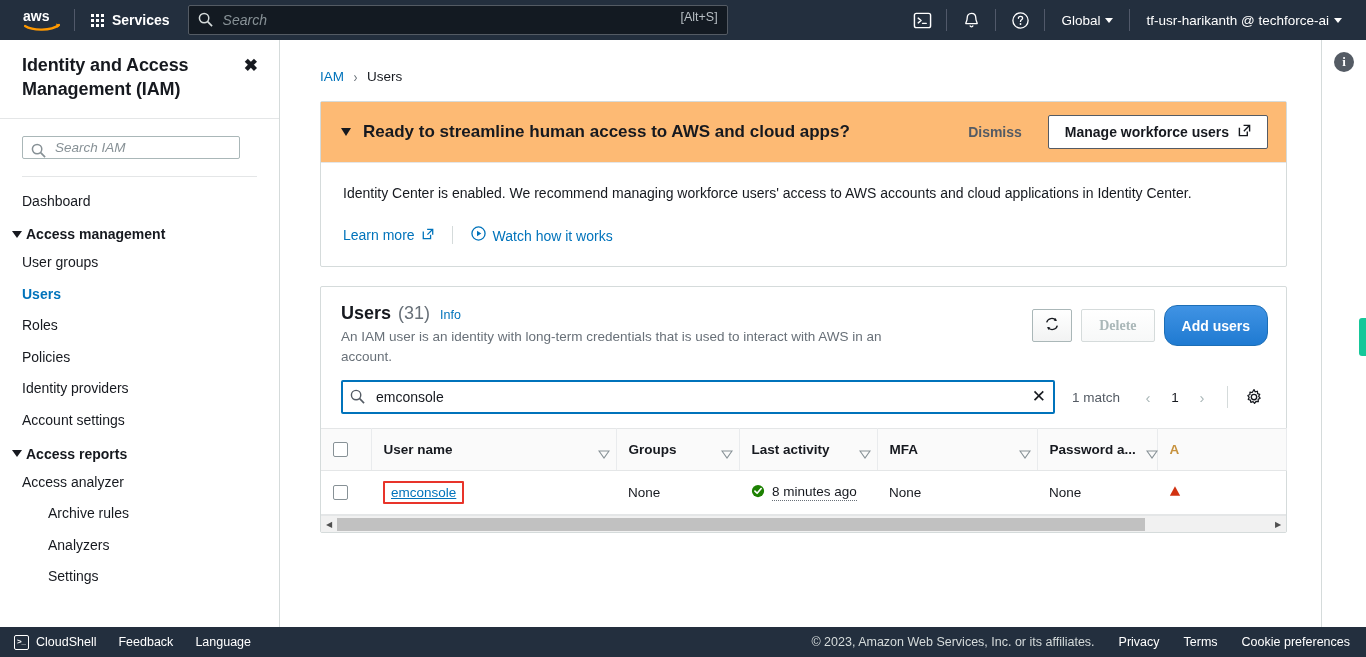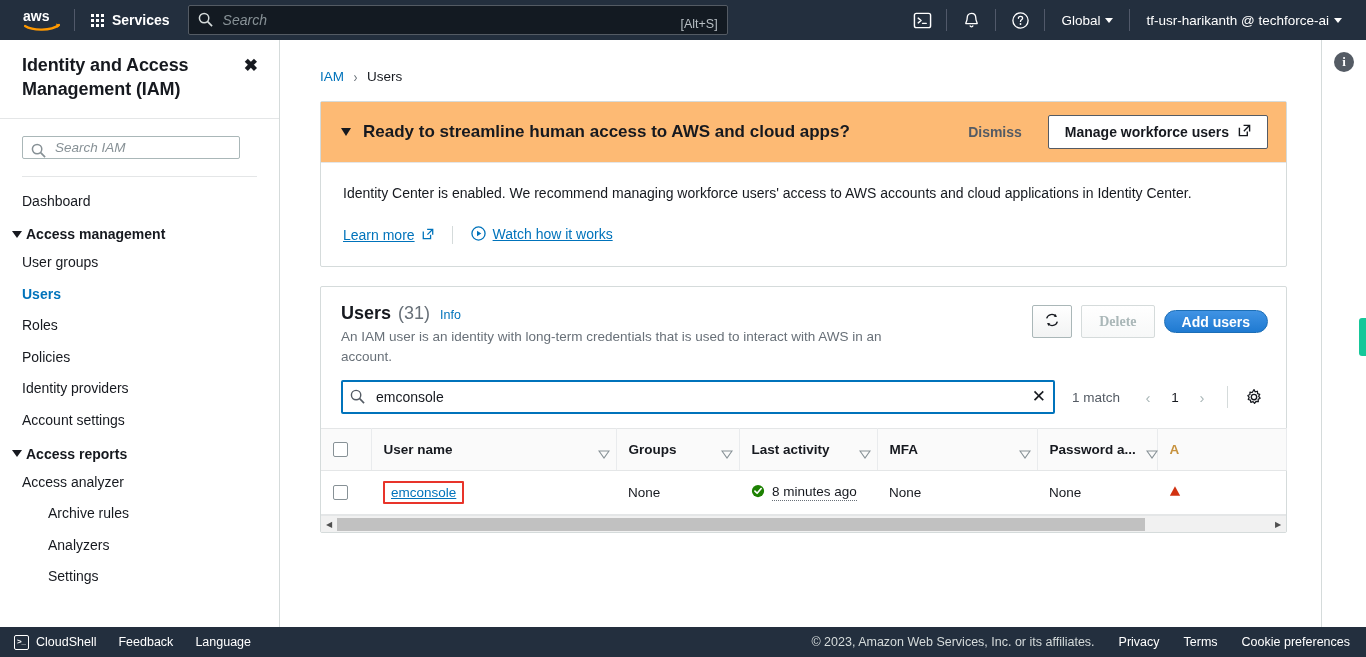--- a/index.html
+++ b/index.html
@@ -51,21 +51,21 @@
     font-family: "Liberation Sans", sans-serif;
     font-size: 14px;
     font-style: italic;
   }
   .searchwrap input::placeholder { color: #879196; font-style: italic; }
   .searchwrap .sicon {
     position: absolute; left: 10px; top: 7px;
     width: 15px; height: 15px; pointer-events: none;
   }
   .searchwrap .altS {
-    position: absolute; right: 10px; top: 12px;
+    position: absolute; right: 10px; top: 5px;
     color: #b8bfc4; font-size: 12.5px; pointer-events: none;
   }
   .nav-right {
     margin-left: auto; display: flex; align-items: center; height: 40px;
     padding-right: 12px;
   }
   .nav-icon-btn {
     display: flex; align-items: center; justify-content: center;
     width: 40px; height: 40px; cursor: pointer;
   }
@@ -196,22 +196,22 @@
   .panel-body { padding: 20px 22px 22px 22px; }
   .panel-text {
     font-size: 14px; color: #16191f; line-height: 1.5;
     max-width: 880px;
   }
   .panel-links {
     display: flex; align-items: center; gap: 0;
     margin-top: 22px;
   }
   .lnk {
-    display: flex; align-items: flex-start; gap: 7px;
-    color: #0073bb; font-size: 14px; cursor: pointer; text-decoration: underline;
+    display: flex; align-items: flex-end; gap: 7px;
+    color: #0073bb; font-size: 14px; cursor: pointer;
   }
   .lnk-div { width: 1px; height: 18px; background: #d5dbdb; margin: 0 18px; }
 
   
   .tcard {
     margin: 19px 39px 0 39px;
     width: 967px;
     border: 1px solid #d5dbdb;
     border-top: 1px solid #d5dbdb;
     border-radius: 2px;
@@ -240,21 +240,21 @@
   }
   .btn-plain {
     height: 33px; padding: 0 17px;
     border: 1px solid #d5dbdb; border-radius: 2px;
     background: linear-gradient(#ffffff, #f7f8f8);
     color: #aab7b8; font-size: 14px; font-weight: 700;
     cursor: default;
     font-family: Liberation Serif, serif;
   }
   .btn-primary {
-    height: 23px; padding: 0 17px;
+    height: 41px; padding: 0 17px;
     border: 1px solid #1c6eb6; border-radius: 13px;
     background: linear-gradient(#4093e4, #1f7ad1);
     color: #ffffff; font-size: 14px; font-weight: 700;
     cursor: pointer;
     font-family: "Liberation Sans", sans-serif;
   }
 
   
   .filter-row {
     display: flex; align-items: center;

